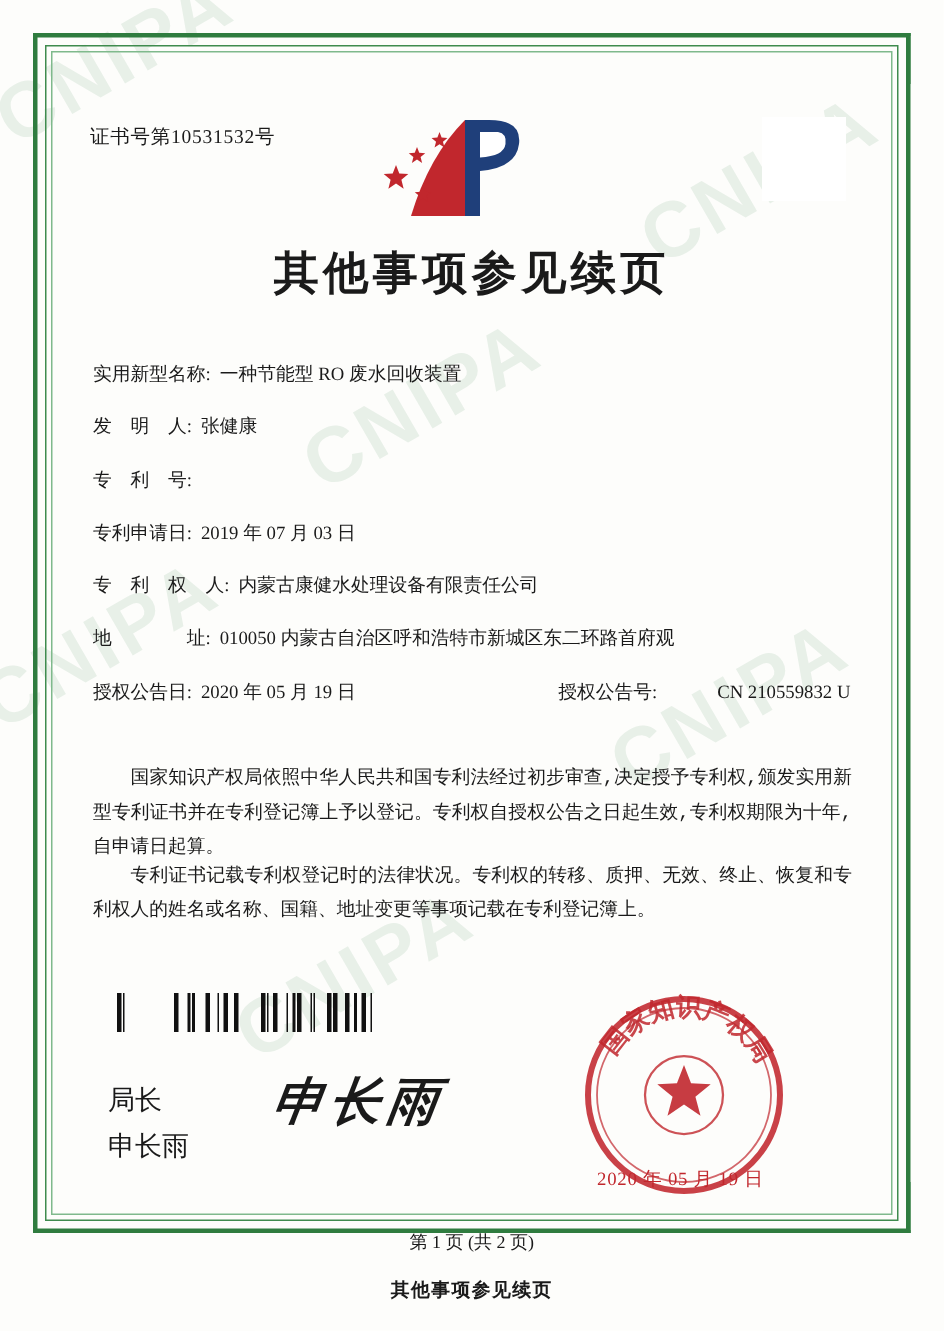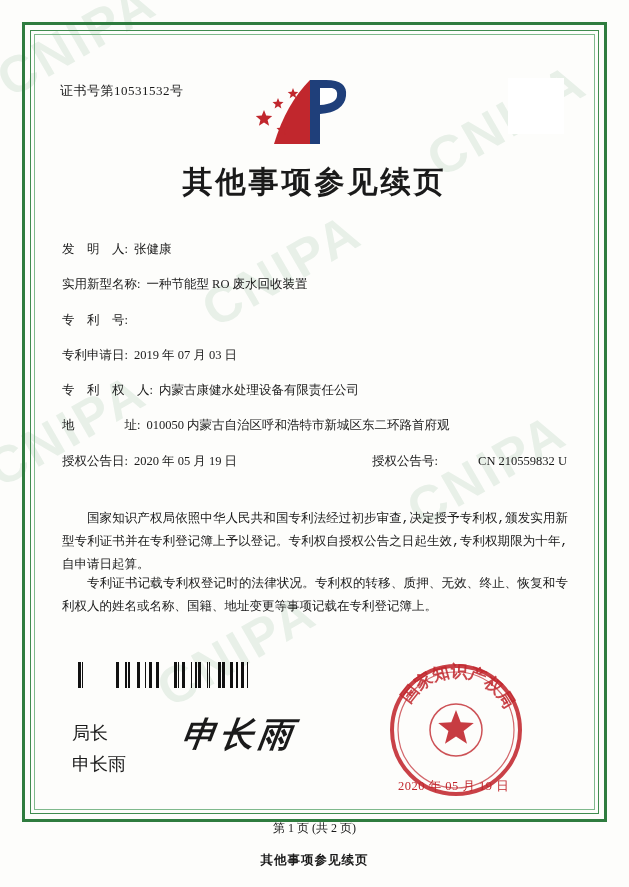--- a/index.html
+++ b/index.html
@@ -716,26 +716,26 @@
         <polygon points="34,50 35.5,53.8 39.5,54.1 36.4,56.7 37.4,60.6 34,58.3 30.6,60.6 31.6,56.7 28.5,54.1 32.5,53.8"></polygon>
         <polygon points="45,14 46.4,17.7 50.3,18 47.3,20.5 48.3,24.3 45,22.1 41.7,24.3 42.7,20.5 39.7,18 43.6,17.7"></polygon>
       </g>
     </svg>
   </div>
 
   <div class="title">其他事项参见续页</div>
 
   <div class="fields">
     <div class="row">
+      <span class="lbl">实用新型名称:</span>
+      <span class="val">一种节能型 RO 废水回收装置</span>
+    </div>
+    <div class="row">
       <span class="lbl">发　明　人:</span>
       <span class="val">张健康</span>
-    </div>
-    <div class="row">
-      <span class="lbl">实用新型名称:</span>
-      <span class="val">一种节能型 RO 废水回收装置</span>
     </div>
     <div class="row">
       <span class="lbl">专　利　号:</span>
     </div>
     <div class="row">
       <span class="lbl">专利申请日:</span>
       <span class="val">2019 年 07 月 03 日</span>
     </div>
     <div class="row">
       <span class="lbl">专　利　权　人:</span>

